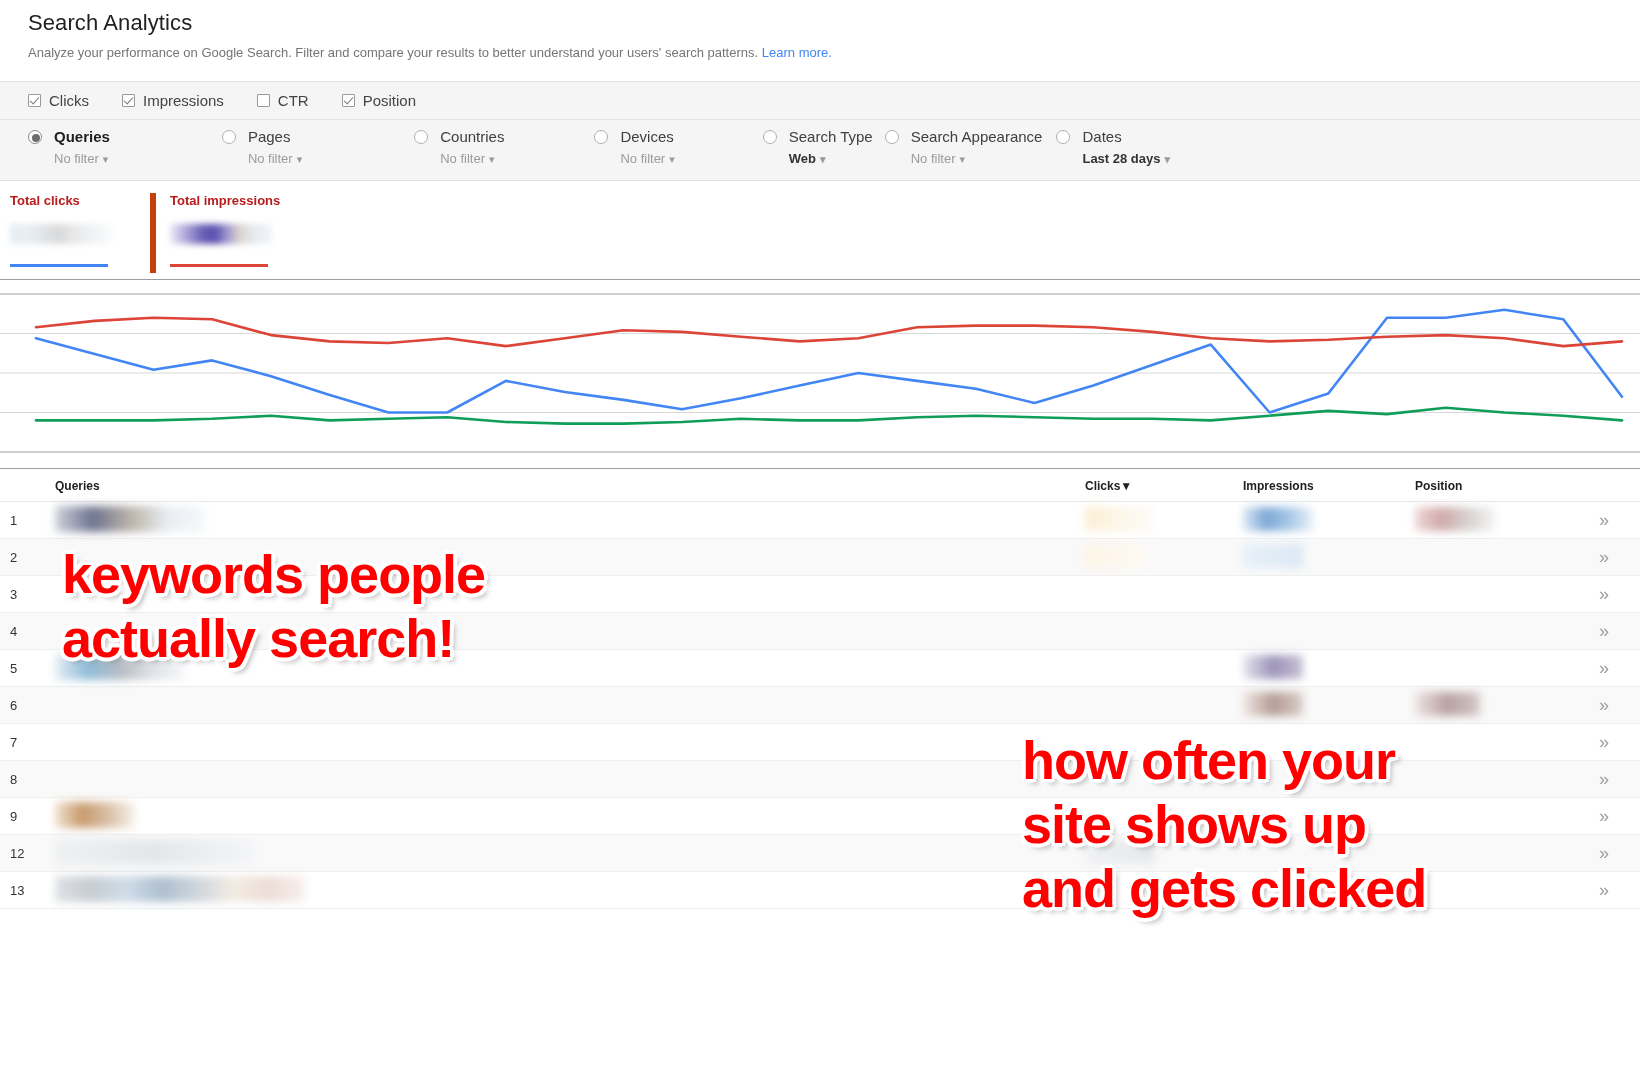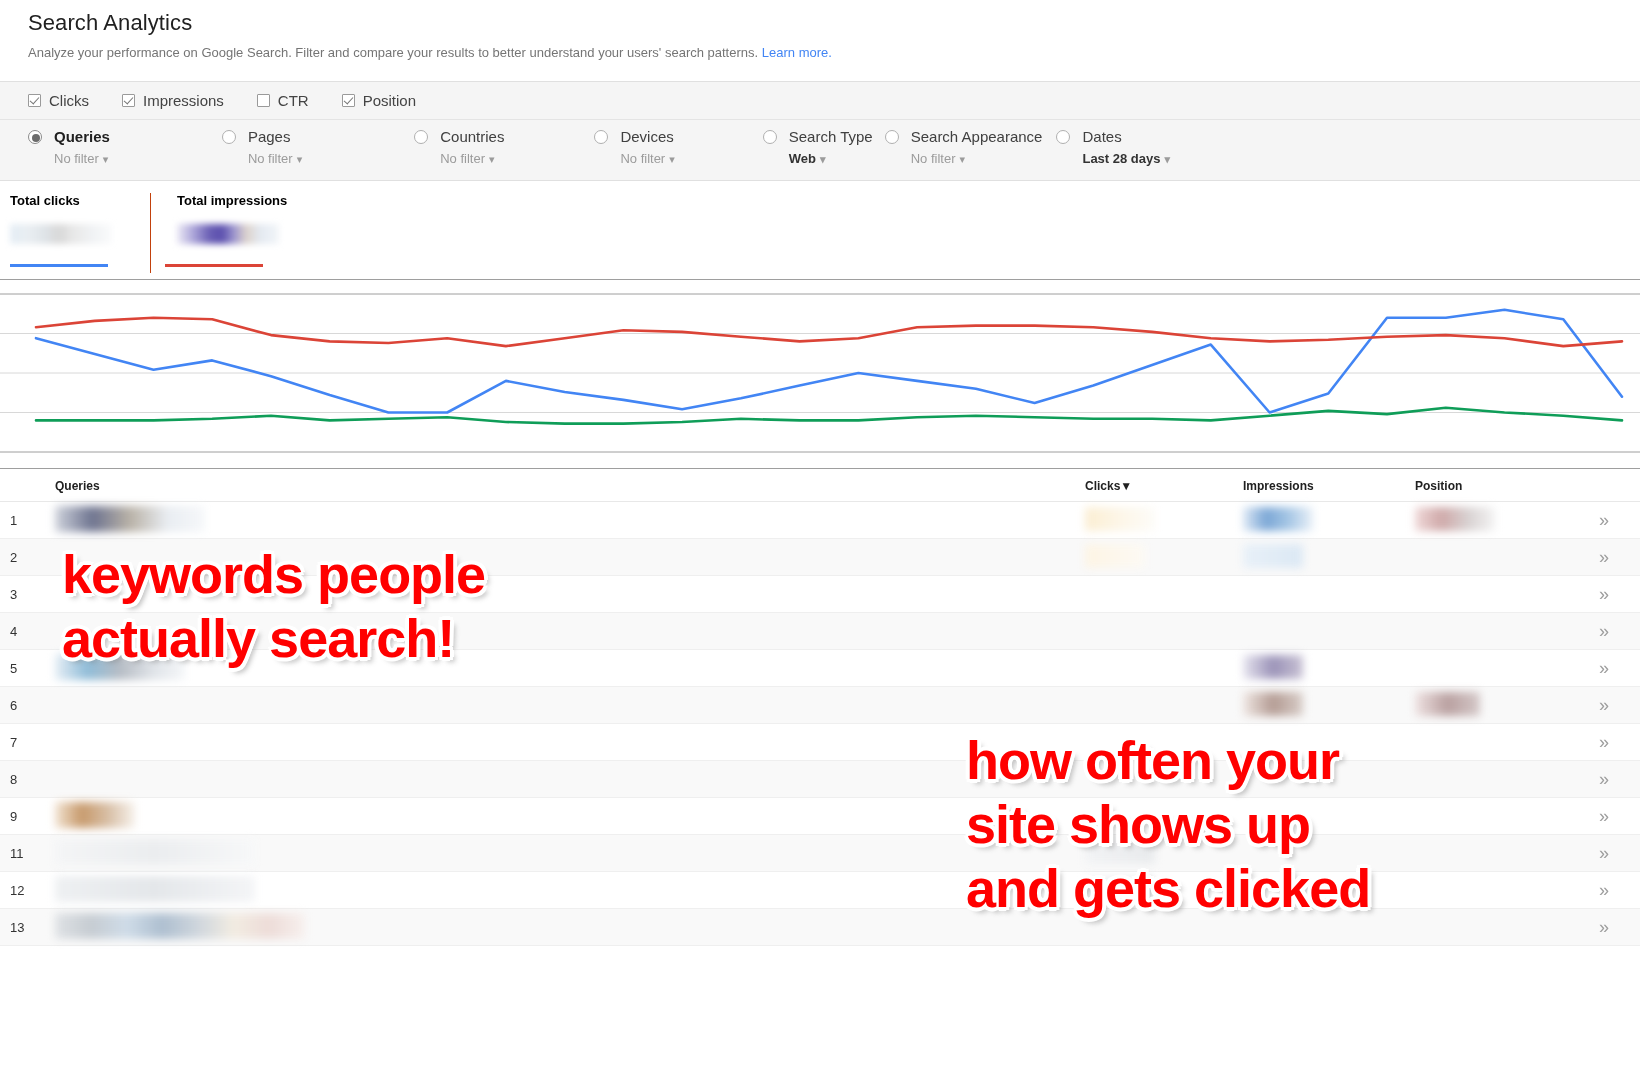--- a/index.html
+++ b/index.html
@@ -130,25 +130,25 @@
   .summary {
     display: flex;
     padding: 12px 10px 0 10px;
     height: 92px;
   }
   .card {
     width: 140px;
     padding-right: 12px;
     position: relative;
   }
-  .card + .card { border-left: 1px solid #c2410c; padding-left: 26px; }
+  .card + .card { border-left: 6px solid #c2410c; padding-left: 14px; }
   .card-title {
     font-size: 13px;
     font-weight: bold;
-    color: #000000;
+    color: #b91c1c;
     margin-bottom: 16px;
     white-space: nowrap;
   }
   .card-value {
     height: 20px;
     width: 102px;
     border-radius: 1px;
   }
   .card-rule {
     position: absolute;
@@ -228,21 +228,21 @@
     text-shadow:
       -3px -3px 0 #fff,  3px -3px 0 #fff,
       -3px  3px 0 #fff,  3px  3px 0 #fff,
       -4px  0   0 #fff,  4px  0   0 #fff,
        0   -4px 0 #fff,  0    4px 0 #fff,
        5px  5px 5px rgba(120,120,120,.45);
     white-space: pre-line;
     pointer-events: none;
   }
   #annot-left  { left: 62px; top: 542px; }
-  #annot-right { left: 966px; top: 728px; }
+  #annot-right { left: 1022px; top: 728px; }
 </style>
 </head>
 <body>
 
 <div id="page">
 
   <div class="page-header">
     <h1 class="page-title">Search Analytics</h1>
     <p class="page-sub">
       <span>Analyze your performance on Google Search. Filter and compare your results to better understand your users' search patterns.</span>
@@ -429,28 +429,20 @@
         </tr>
         <tr>
           <td class="col-num">9</td>
           <td class="col-q"><span class="cell-blur" style="display:inline-block;width:80px;height:26px;background:linear-gradient(90deg,#f2e3d2,#c79a6c,#d8bfa6,#f7f2ec)"></span><span></span></td>
           <td class="col-c"><span></span></td>
           <td class="col-i"><span></span></td>
           <td class="col-p"><span></span></td>
           <td class="col-x"><span class="chev">»</span></td>
         </tr>
         <tr>
-          <td class="col-num">11</td>
-          <td class="col-q"><span class="cell-blur" style="display:inline-block;width:200px;height:26px;background:linear-gradient(90deg,#f4f5f6,#ebedef,#f7f8f9)"></span><span></span></td>
-          <td class="col-c"><span class="cell-blur" style="display:inline-block;width:70px;height:24px;background:linear-gradient(90deg,#f2f3f5,#e8eaec)"></span><span></span></td>
-          <td class="col-i"><span></span></td>
-          <td class="col-p"><span></span></td>
-          <td class="col-x"><span class="chev">»</span></td>
-        </tr>
-        <tr>
           <td class="col-num">12</td>
           <td class="col-q"><span class="cell-blur" style="display:inline-block;width:200px;height:26px;background:linear-gradient(90deg,#eef0f2,#e4e7ea,#f4f5f7)"></span><span></span></td>
           <td class="col-c"><span class="cell-blur" style="display:inline-block;width:70px;height:24px;background:linear-gradient(90deg,#f0f1f3,#e6e8ea)"></span><span></span></td>
           <td class="col-i"><span></span></td>
           <td class="col-p"><span></span></td>
           <td class="col-x"><span class="chev">»</span></td>
         </tr>
         <tr>
           <td class="col-num">13</td>
           <td class="col-q"><span class="cell-blur" style="display:inline-block;width:250px;height:26px;background:linear-gradient(90deg,#dfe2e5,#c6ccd2,#cfdce8,#aebfd0,#cfd6dd,#f2ece2,#eddcd8,#f7f0ee)"></span><span></span></td>

